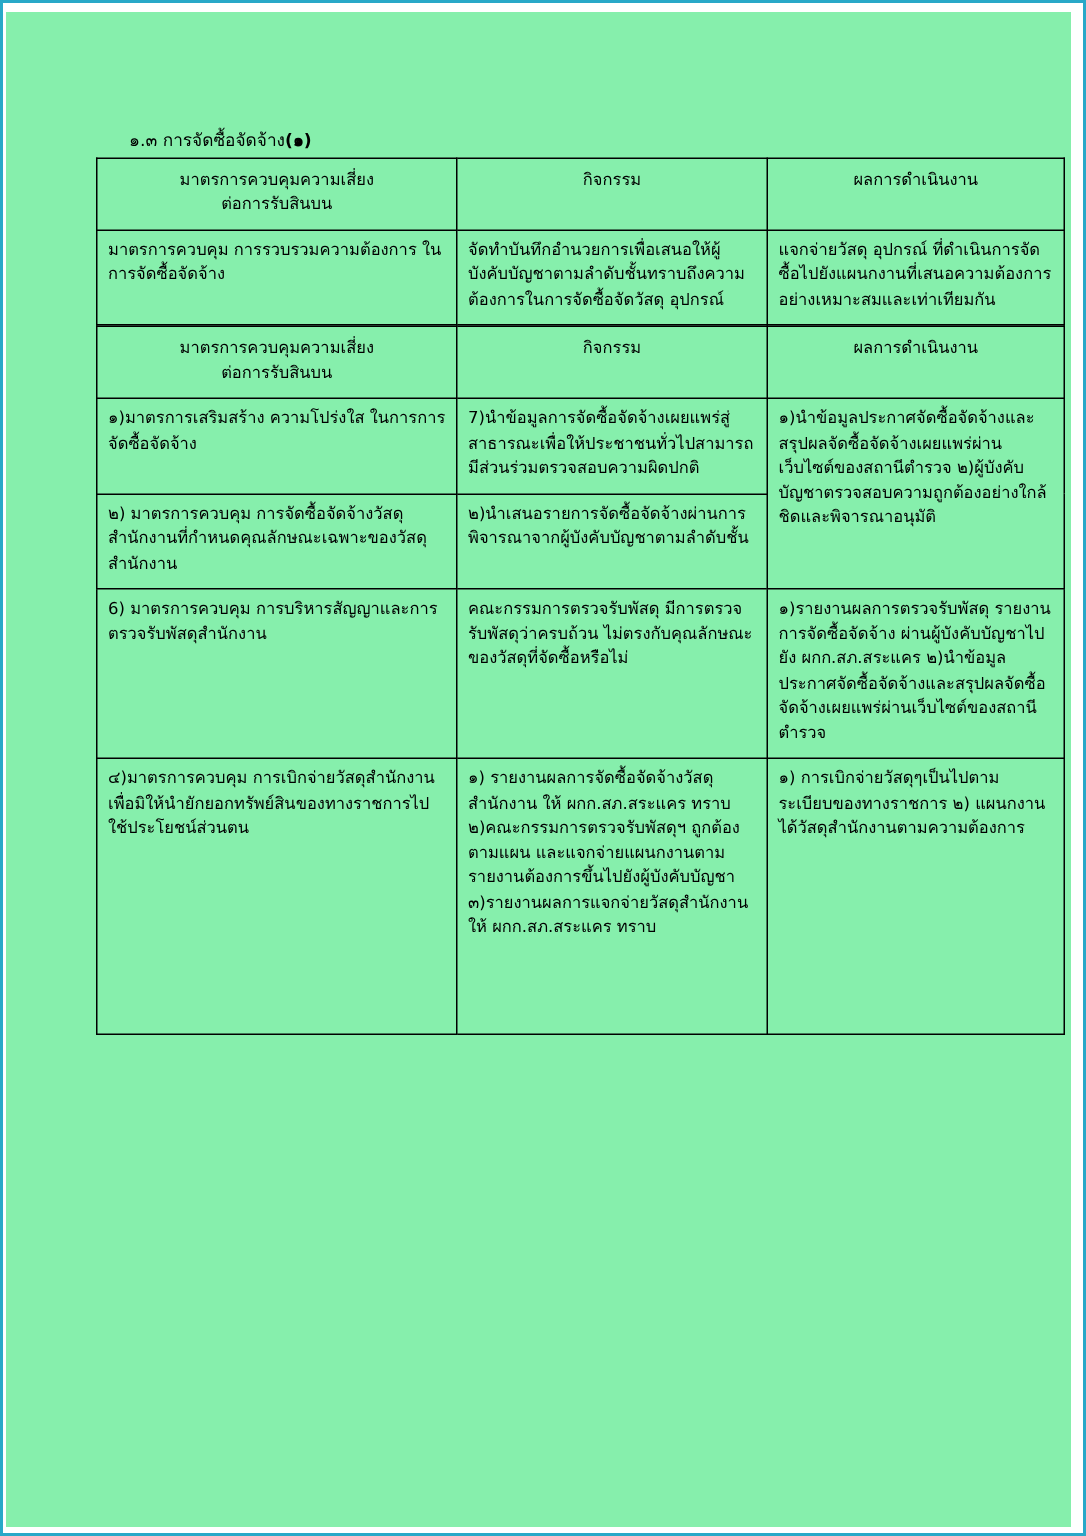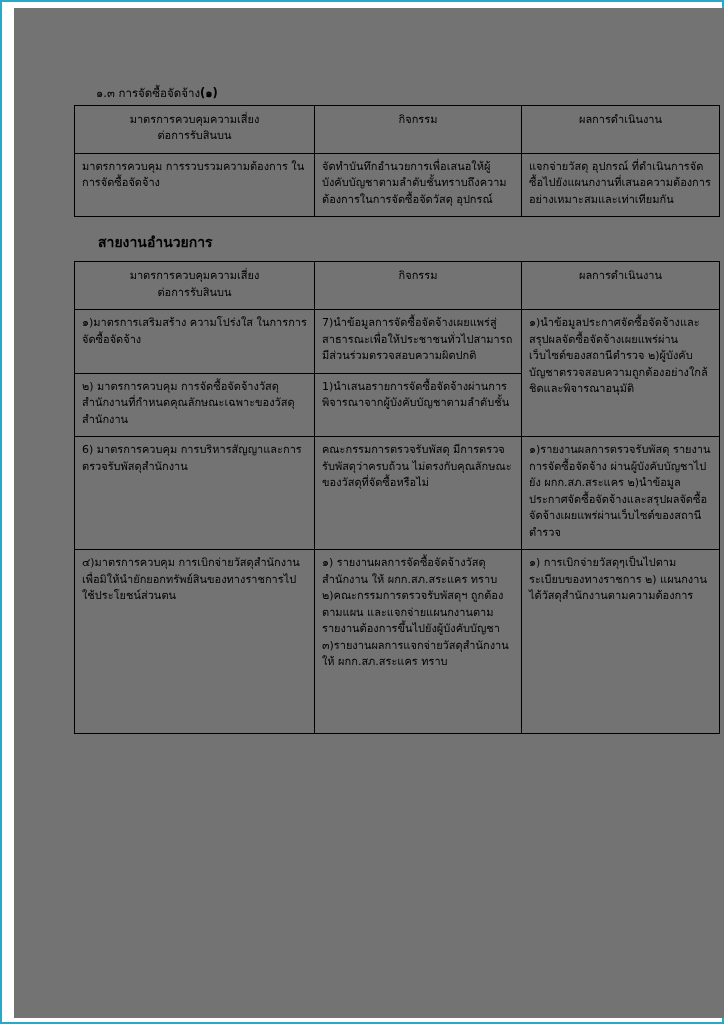--- a/index.html
+++ b/index.html
@@ -17,25 +17,25 @@
   .page {
     position: relative;
     width: 724px;
     height: 1024px;
     box-sizing: border-box;
     border: 2px solid #29a8c8;
     background: #ffffff;
   }
   .sheet {
     position: absolute;
-    left: 12px;
+    left: 2px;
     top: 6px;
     width: 710px;
     height: 1010px;
-    background: #737373;
+    background: #86efac;
     box-sizing: border-box;
   }
   .content {
     position: absolute;
     left: 60px;
     top: 78px;
     width: 600px;
   }
   .sec-heading {
     font-size: 11.5px;
@@ -105,21 +105,20 @@
         </thead>
         <tbody>
           <tr>
             <td class="col1">มาตรการควบคุม การรวบรวมความต้องการ ในการจัดซื้อจัดจ้าง</td>
             <td class="col2">จัดทำบันทึกอำนวยการเพื่อเสนอให้ผู้บังคับบัญชาตามลำดับชั้นทราบถึงความต้องการในการจัดซื้อจัดวัสดุ อุปกรณ์</td>
             <td class="col3">แจกจ่ายวัสดุ อุปกรณ์ ที่ดำเนินการจัดซื้อไปยังแผนกงานที่เสนอความต้องการอย่างเหมาะสมและเท่าเทียมกัน</td>
           </tr>
         </tbody>
       </table>
 
-      <div class="dept-heading">สายงานอำนวยการ</div>
 
 
       <table class="doc">
         <thead>
           <tr>
             <th class="col1">
               <span class="hdr-2line">มาตรการควบคุมความเสี่ยง</span>
               <span class="hdr-2line">ต่อการรับสินบน</span>
             </th>
             <th class="col2">กิจกรรม</th>
@@ -127,21 +126,21 @@
           </tr>
         </thead>
         <tbody>
           <tr>
             <td class="col1">๑)มาตรการเสริมสร้าง ความโปร่งใส ในการการจัดซื้อจัดจ้าง</td>
             <td class="col2">7)นำข้อมูลการจัดซื้อจัดจ้างเผยแพร่สู่สาธารณะเพื่อให้ประชาชนทั่วไปสามารถมีส่วนร่วมตรวจสอบความผิดปกติ</td>
             <td class="col3" rowspan="2"><span>๑)นำข้อมูลประกาศจัดซื้อจัดจ้างและสรุปผลจัดซื้อจัดจ้างเผยแพร่ผ่านเว็บไซต์ของสถานีตำรวจ</span> <span>๒)ผู้บังคับบัญชาตรวจสอบความถูกต้องอย่างใกล้ชิดและพิจารณาอนุมัติ</span></td>
           </tr>
           <tr>
             <td class="col1">๒) มาตรการควบคุม การจัดซื้อจัดจ้างวัสดุสำนักงานที่กำหนดคุณลักษณะเฉพาะของวัสดุสำนักงาน</td>
-            <td class="col2">1)นำเสนอรายการจัดซื้อจัดจ้างผ่านการพิจารณาจากผู้บังคับบัญชาตามลำดับชั้น</td>
+            <td class="col2">๒)นำเสนอรายการจัดซื้อจัดจ้างผ่านการพิจารณาจากผู้บังคับบัญชาตามลำดับชั้น</td>
           </tr>
           <tr>
             <td class="col1">6) มาตรการควบคุม การบริหารสัญญาและการตรวจรับพัสดุสำนักงาน</td>
             <td class="col2">คณะกรรมการตรวจรับพัสดุ มีการตรวจรับพัสดุว่าครบถ้วน ไม่ตรงกับคุณลักษณะของวัสดุที่จัดซื้อหรือไม่</td>
             <td class="col3">๑)รายงานผลการตรวจรับพัสดุ รายงานการจัดซื้อจัดจ้าง ผ่านผู้บังคับบัญชาไปยัง ผกก.สภ.สระแคร ๒)นำข้อมูลประกาศจัดซื้อจัดจ้างและสรุปผลจัดซื้อจัดจ้างเผยแพร่ผ่านเว็บไซต์ของสถานีตำรวจ</td>
           </tr>
           <tr>
             <td class="col1 cell-top-pad">๔)มาตรการควบคุม การเบิกจ่ายวัสดุสำนักงานเพื่อมิให้นำยักยอกทรัพย์สินของทางราชการไปใช้ประโยชน์ส่วนตน</td>
             <td class="col2 cell-top-pad">๑) รายงานผลการจัดซื้อจัดจ้างวัสดุสำนักงาน ให้ ผกก.สภ.สระแคร ทราบ ๒)คณะกรรมการตรวจรับพัสดุฯ ถูกต้องตามแผน และแจกจ่ายแผนกงานตามรายงานต้องการขึ้นไปยังผู้บังคับบัญชา ๓)รายงานผลการแจกจ่ายวัสดุสำนักงานให้ ผกก.สภ.สระแคร ทราบ</td>
             <td class="col3 cell-top-pad">

